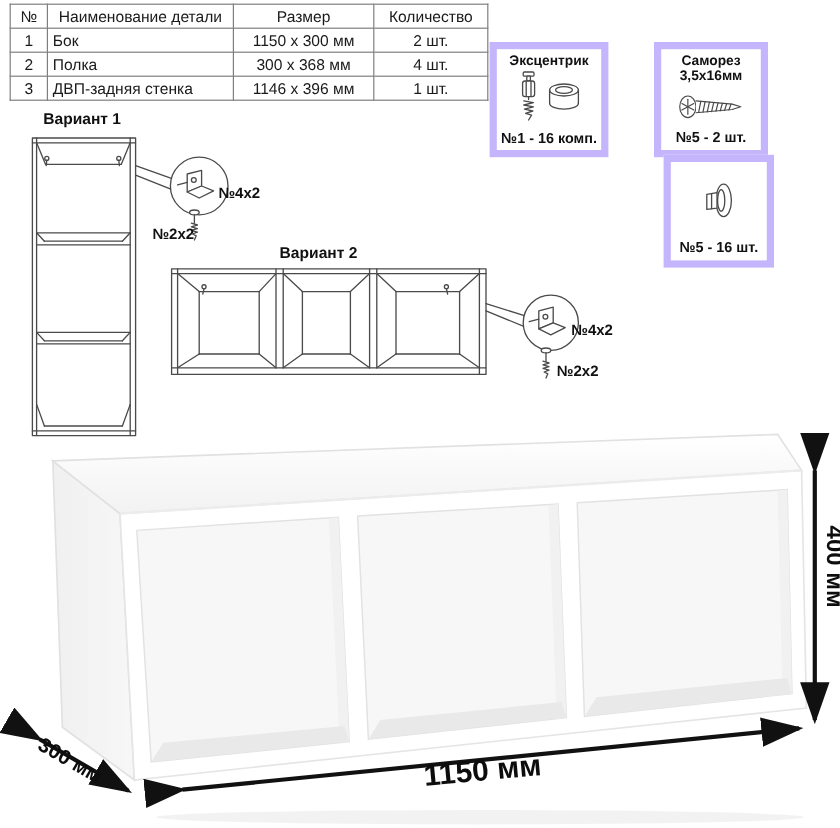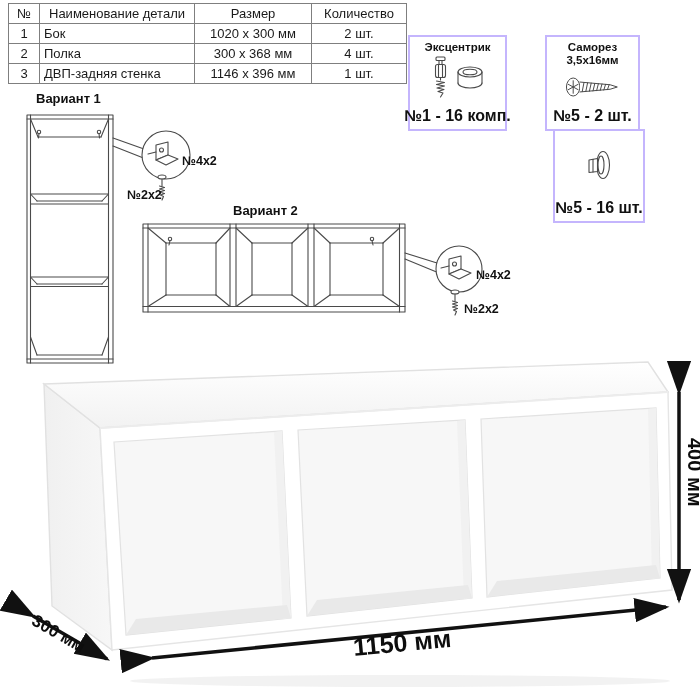--- a/index.html
+++ b/index.html
@@ -12,26 +12,26 @@
               font-size:13px;color:#1a1a1a;}
   table.parts th, table.parts td{border:1px solid #7f7f7f;padding:0 4px;height:19px;
               font-weight:normal;white-space:nowrap;}
   .c-num{width:22px;text-align:center;}
   .c-name{width:146px;text-align:left;margin-top:40px;}
   .c-size{width:108px;text-align:center;}
   .c-qty{width:86px;text-align:center;}
   table.parts thead th{text-align:center;}
 
   
-  .hw-cell{position:absolute;border:2px solid #c4b5fd;background:#fff;
+  .hw-cell{position:absolute;border:6px solid #c4b5fd;background:#fff;
            display:flex;flex-direction:column;align-items:center;box-sizing:border-box;}
   .hw-title{font-size:11.5px;font-weight:bold;text-align:center;line-height:1.12;
             margin-top:4px;white-space:pre-line;}
   .hw-icon{flex:1;display:flex;align-items:center;justify-content:center;width:100%;}
-  .hw-qty{font-size:16px;font-weight:bold;margin-bottom:4px;white-space:nowrap;}
+  .hw-qty{font-size:12px;font-weight:bold;margin-bottom:4px;white-space:nowrap;}
 
   
   .vsvg{position:absolute;overflow:visible;}
   .lineart{stroke:#4a4a4a;stroke-width:1.1;fill:none;stroke-linejoin:round;stroke-linecap:round;}
   .vlabel{font-size:13px;font-weight:bold;fill:#111;}
   .clabel{font-size:12.5px;font-weight:bold;fill:#111;}
 
   
   .dim{position:absolute;font-weight:bold;color:#0d0d0d;white-space:nowrap;}
   .dim-width{left:352px;top:633px;font-size:25px;transform:rotate(-5.3deg);transform-origin:0 0;}
@@ -49,21 +49,21 @@
         <th class="c-num">№</th>
         <th class="c-name">Наименование детали</th>
         <th class="c-size">Размер</th>
         <th class="c-qty">Количество</th>
       </tr>
     </thead>
     <tbody>
       <tr>
         <td class="c-num">1</td>
         <td class="c-name">Бок</td>
-        <td class="c-size">1020 x 300 мм</td>
+        <td class="c-size">1150 x 300 мм</td>
         <td class="c-qty">2 шт.</td>
       </tr>
       <tr>
         <td class="c-num">2</td>
         <td class="c-name">Полка</td>
         <td class="c-size">300 x 368 мм</td>
         <td class="c-qty">4 шт.</td>
       </tr>
       <tr>
         <td class="c-num">3</td>

